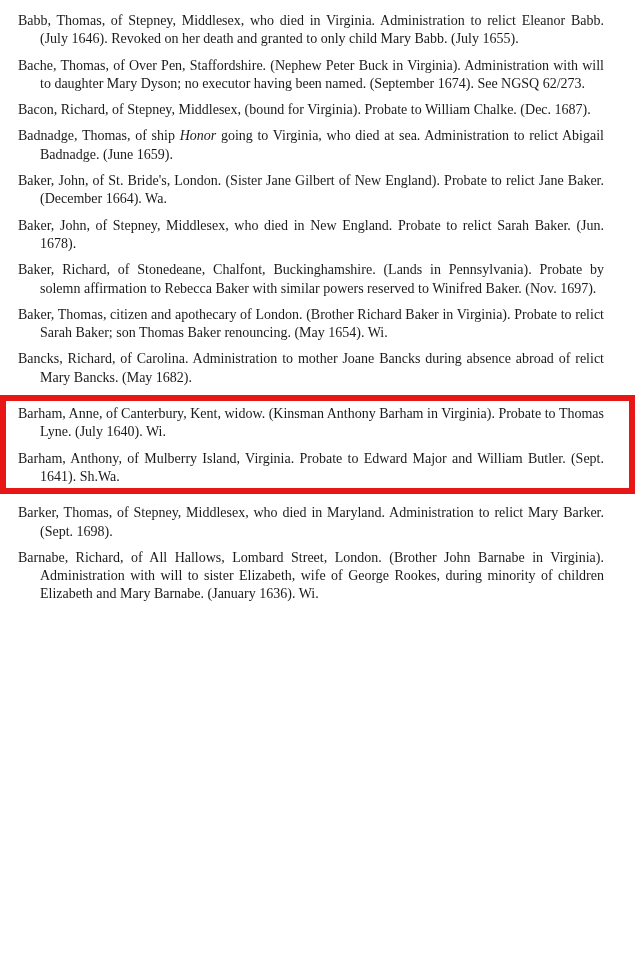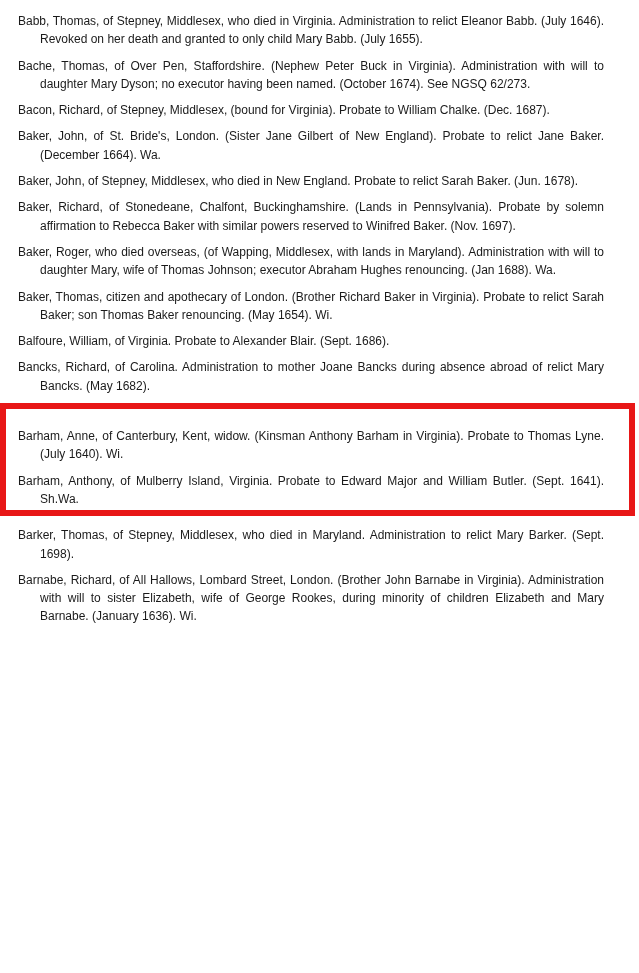--- a/index.html
+++ b/index.html
@@ -13,55 +13,54 @@
     overflow: hidden;
   }
   .page {
     box-sizing: border-box;
     width: 639px;
     height: 973px;
     padding: 12px 19px 0 18px;
     background: #ffffff;
   }
   .entry {
-    font-family: Liberation Sans, sans-serif;
-    font-size: 12px;
+    font-family: Liberation Serif, serif;
+    font-size: 14px;
     line-height: 18.3px;
     color: var(--text-color, #1a1a1a);
     text-align: justify;
     margin: 0 16px 8px 0;
     padding-left: 22px;
     text-indent: -22px;
   }
   .entry i {
     font-style: italic;
   }
   .highlight-box {
     border: 6px solid var(--highlight-color, #e81717);
     margin: 2px -15px 10px -18px;
-    padding: 18px 9px 0 12px;
+    padding: 4px 9px 0 12px;
   }
   .highlight-box .entry:last-child {
     margin-bottom: 2px;
   }
 </style>
 </head>
 <body>
 
 <div class="page">
   <div>
       <p class="entry"><span>Babb, Thomas, of Stepney, Middlesex, who died in Virginia. Administration to relict Eleanor Babb. (July 1646). Revoked on her death and granted to only child Mary Babb. (July 1655).</span></p>
-      <p class="entry"><span>Bache, Thomas, of Over Pen, Staffordshire. (Nephew Peter Buck in Virginia). Administration with will to daughter Mary Dyson; no executor having been named. (October 1674). See NGSQ 62/273.</span></p>
+      <p class="entry"><span>Bache, Thomas, of Over Pen, Staffordshire. (Nephew Peter Buck in Virginia). Administration with will to daughter Mary Dyson; no executor having been named. (September 1674). See NGSQ 62/273.</span></p>
       <p class="entry"><span>Bacon, Richard, of Stepney, Middlesex, (bound for Virginia). Probate to William Chalke. (Dec. 1687).</span></p>
+      <p class="entry"><span>Badnadge, Thomas, of ship </span><i>Honor</i><span> going to Virginia, who died at sea. Administration to relict Abigail Badnadge. (June 1659).</span></p>
       <p class="entry"><span>Baker, John, of St. Bride's, London. (Sister Jane Gilbert of New England). Probate to relict Jane Baker. (December 1664). Wa.</span></p>
       <p class="entry"><span>Baker, John, of Stepney, Middlesex, who died in New England. Probate to relict Sarah Baker. (Jun. 1678).</span></p>
       <p class="entry"><span>Baker, Richard, of Stonedeane, Chalfont, Buckinghamshire. (Lands in Pennsylvania). Probate by solemn affirmation to Rebecca Baker with similar powers reserved to Winifred Baker. (Nov. 1697).</span></p>
-      <p class="entry"><span>Baker, Roger, who died overseas, (of Wapping, Middlesex, with lands in Maryland). Administration with will to daughter Mary, wife of Thomas Johnson; executor Abraham Hughes renouncing. (Jan 1688). Wa.</span></p>
       <p class="entry"><span>Baker, Thomas, citizen and apothecary of London. (Brother Richard Baker in Virginia). Probate to relict Sarah Baker; son Thomas Baker renouncing. (May 1654). Wi.</span></p>
-      <p class="entry"><span>Balfoure, William, of Virginia. Probate to Alexander Blair. (Sept. 1686).</span></p>
       <p class="entry"><span>Bancks, Richard, of Carolina. Administration to mother Joane Bancks during absence abroad of relict Mary Bancks. (May 1682).</span></p>
       <div class="highlight-box">
         <p class="entry"><span>Barham, Anne, of Canterbury, Kent, widow. (Kinsman Anthony Barham in Virginia). Probate to Thomas Lyne. (July 1640). Wi.</span></p>
         <p class="entry"><span>Barham, Anthony, of Mulberry Island, Virginia. Probate to Edward Major and William Butler. (Sept. 1641). Sh.Wa.</span></p>
       </div>
       <p class="entry"><span>Barker, Thomas, of Stepney, Middlesex, who died in Maryland. Administration to relict Mary Barker. (Sept. 1698).</span></p>
       <p class="entry"><span>Barnabe, Richard, of All Hallows, Lombard Street, London. (Brother John Barnabe in Virginia). Administration with will to sister Elizabeth, wife of George Rookes, during minority of children Elizabeth and Mary Barnabe. (January 1636). Wi.</span></p>
     </div>
 </div>
 

